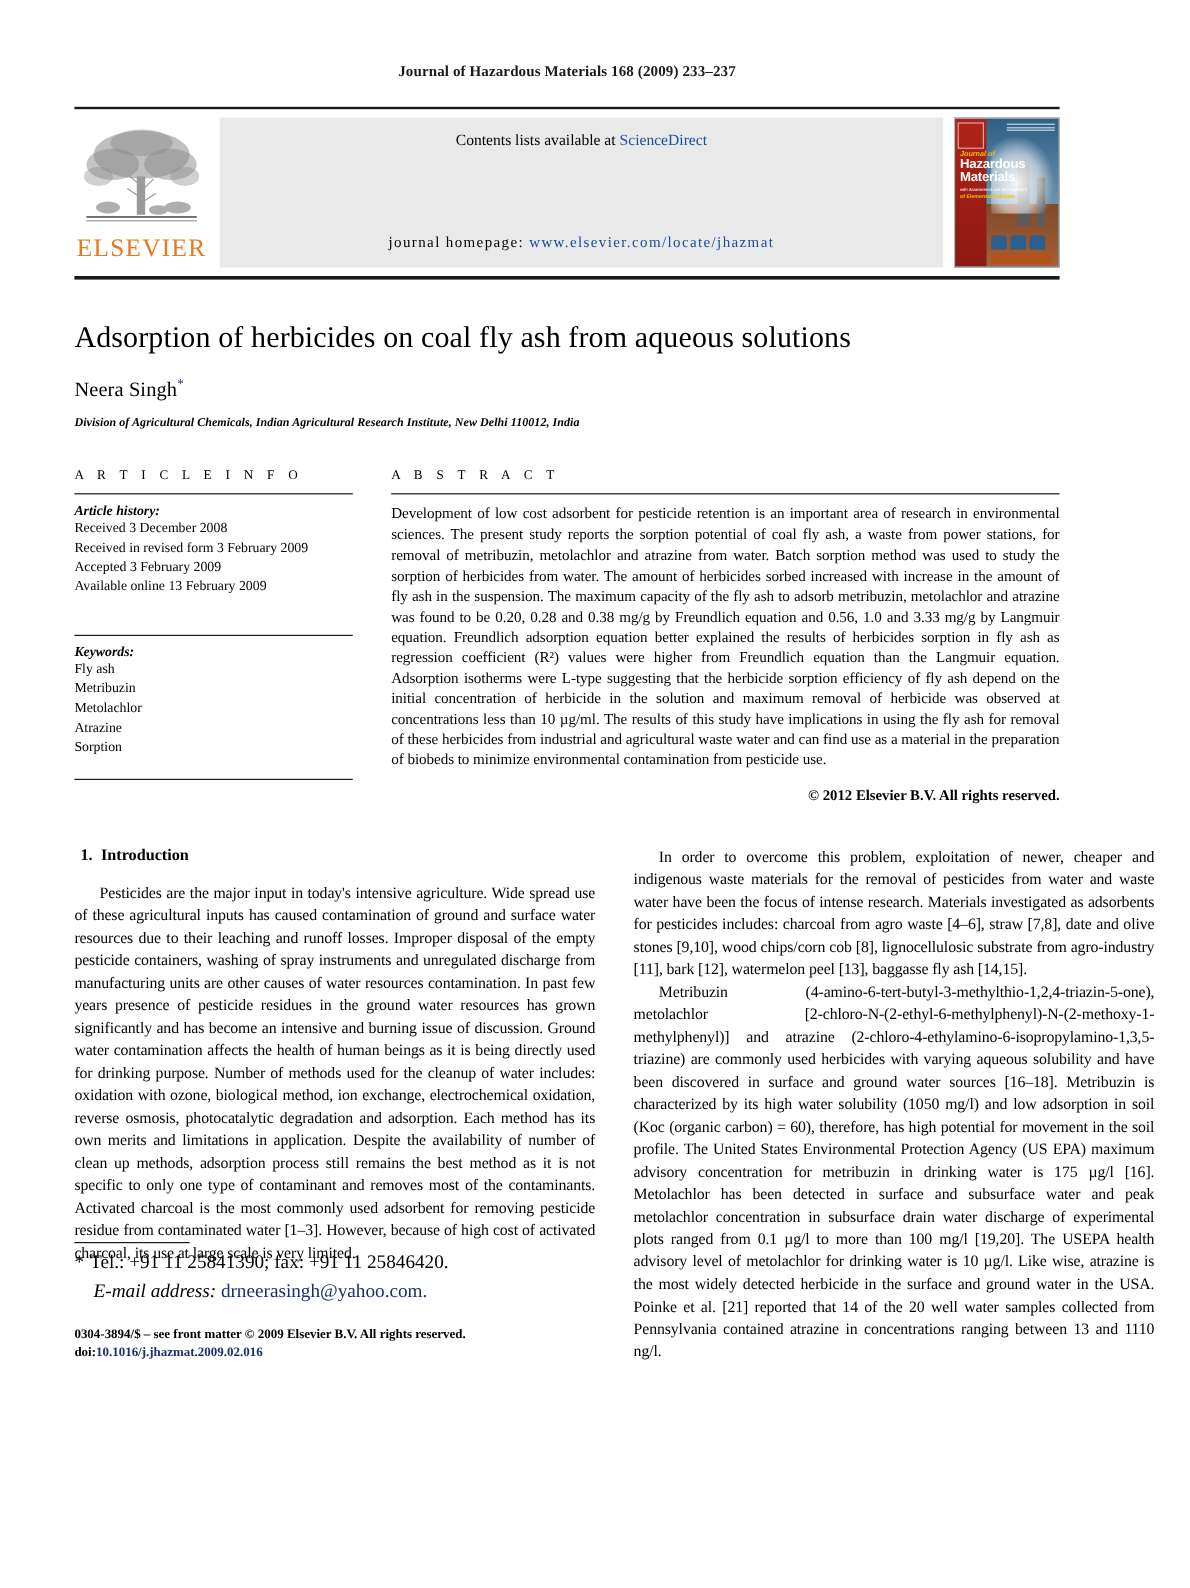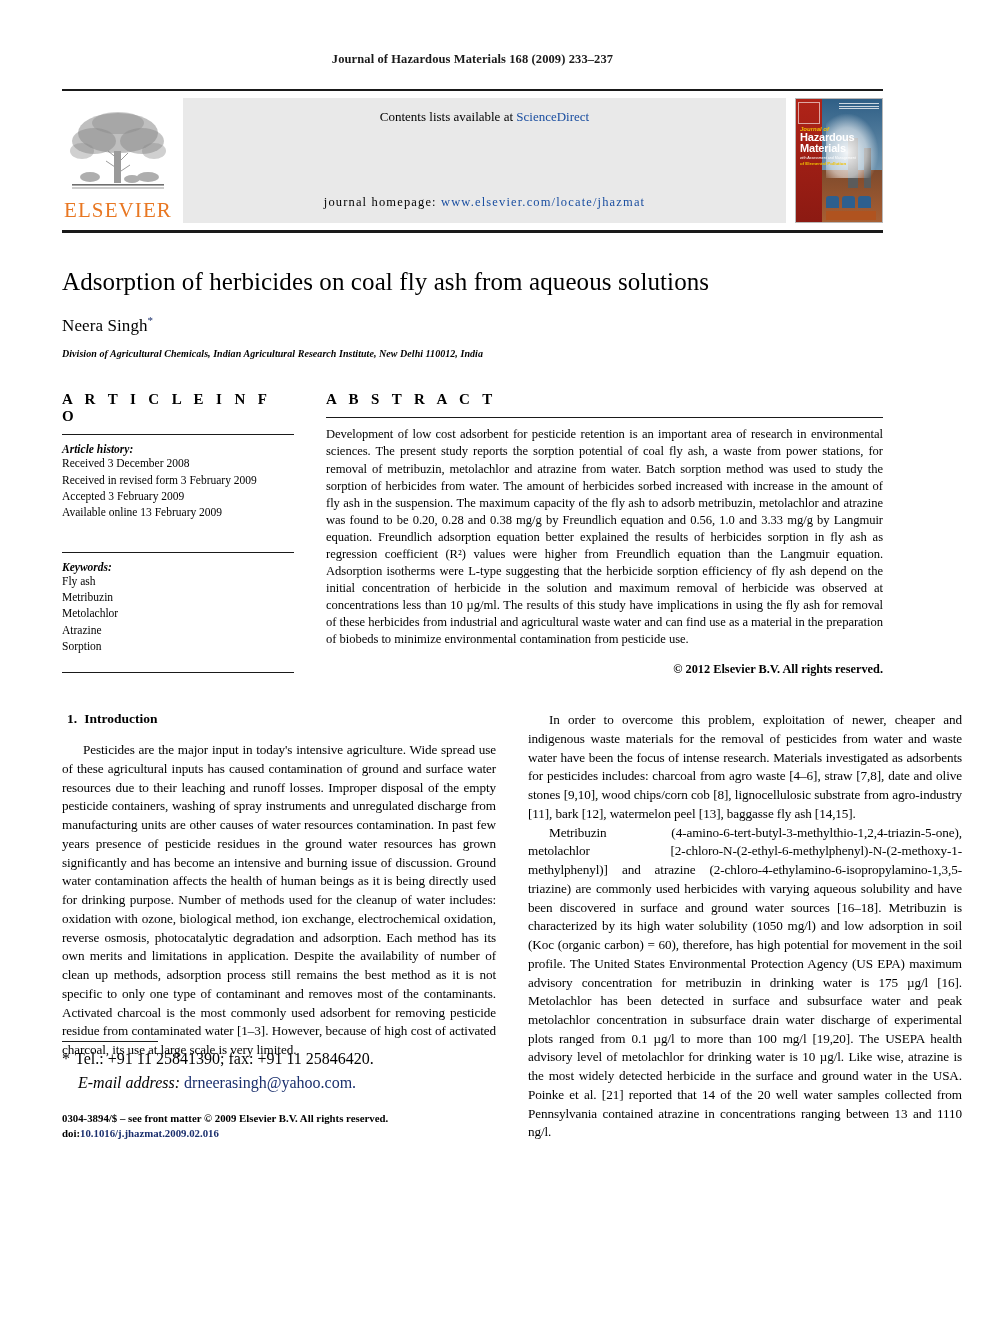--- a/index.html
+++ b/index.html
@@ -43,21 +43,21 @@
     align-items: stretch;
     gap: 9px;
     height: 125px;
   }
   .elsevier-block {
     width: 112px;
     flex: 0 0 112px;
     display: flex;
     flex-direction: column;
     align-items: center;
-    justify-content: flex-end;
+    justify-content: center;
     padding-bottom: 2px;
   }
   .tree-logo {
     width: 104px;
     height: 92px;
   }
   .elsevier-word {
     font-family: "Liberation Serif", serif;
     font-size: 21px;
     letter-spacing: 1.1px;
@@ -178,22 +178,22 @@
   .info-abstract {
     margin-top: 32px;
     display: flex;
     gap: 32px;
   }
   .col-info { width: 232px; flex: 0 0 232px; }
   .col-abstract { flex: 1 1 auto; }
 
   .sec-head {
     font-family: "Liberation Serif", serif;
-    font-size: 15px;
-    font-weight: bold;
+    font-size: 11px;
+    font-weight: normal;
     letter-spacing: 4.4px;
   }
   .hr-thin {
     border-top: 1.2px solid #1a1a1a;
     margin: 9px 0 8px 0;
   }
   .info-italic {
     font-style: italic;
     font-weight: bold;
     font-size: 11.5px;

